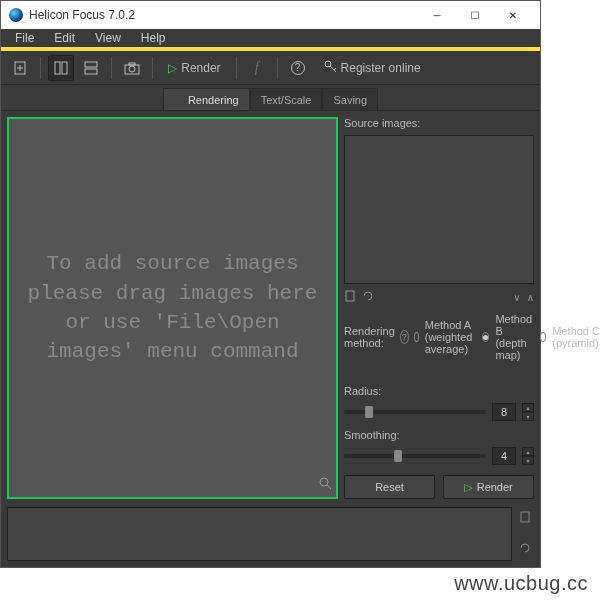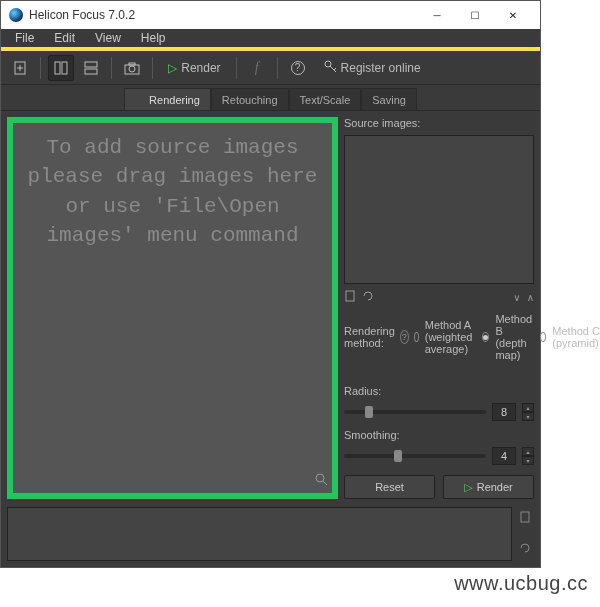--- a/index.html
+++ b/index.html
@@ -26,21 +26,21 @@
   .disabled { opacity: 0.4; }
   
   
   .tabs { height: 26px; display: flex; align-items: flex-end; justify-content: center; gap: 0; font-size: 11px; font-family: monospace; color: #aaa; border-bottom: 1px solid #2a2a2a; }
   .tab { padding: 5px 10px 4px; background: #333; border: 1px solid #2a2a2a; border-bottom: none; cursor: default; }
   .tab.active { background: #444; color: #ddd; padding-left: 24px; }
   
   
   .main { flex: 1; display: flex; gap: 6px; padding: 6px; min-height: 0; }
   .preview { flex: 1; display: flex; flex-direction: column; }
-  .preview-box { flex: 1; background: #555; border: 6px solid #22c55e; display: flex; align-items: flex-start; justify-content: center; position: relative; }
+  .preview-box { flex: 1; background: #555; border: 2px solid #22c55e; display: flex; align-items: center; justify-content: center; position: relative; }
   .placeholder { font-family: "Courier New", monospace; font-size: 21px; color: #8a8a8a; text-align: center; line-height: 1.4; padding: 10px; }
   .zoom { position: absolute; right: 4px; bottom: 4px; color: #999; font-size: 13px; }
   
   .side { width: 190px; display: flex; flex-direction: column; gap: 4px; color: #bbb; font-size: 11px; font-family: monospace; justify-content: flex-end; }
   .side label.hdr { display: block; margin-bottom: 2px; }
   .srcbox { height: 150px; background: #444; border: 1px solid #222; }
   .side-icons { display: flex; align-items: center; gap: 6px; padding: 2px 0; color: #999; font-size: 12px; }
   .side-icons .sp { flex: 1; }
   
   .method { display: flex; gap: 3px; margin-top: 2px; }
@@ -138,21 +138,20 @@
             <line x1="7" y1="7" x2="13" y2="13" stroke="#bbb"></line>
             <line x1="11" y1="11" x2="13" y2="9" stroke="#bbb"></line>
           </svg>
       </span>
       <span>Register online</span>
     </div>
   </div>
 
   <div class="tabs">
     <div class="tab active">Rendering</div>
-    <div class="tab">Retouching</div>
     <div class="tab">Text/Scale</div>
     <div class="tab">Saving</div>
   </div>
 
   <div class="main">
     <div class="preview">
       <div class="preview-box">
         <div class="placeholder">To add source images please drag images here or use 'File\Open images' menu command</div>
         <div class="zoom">
           <svg width="14" height="14">

